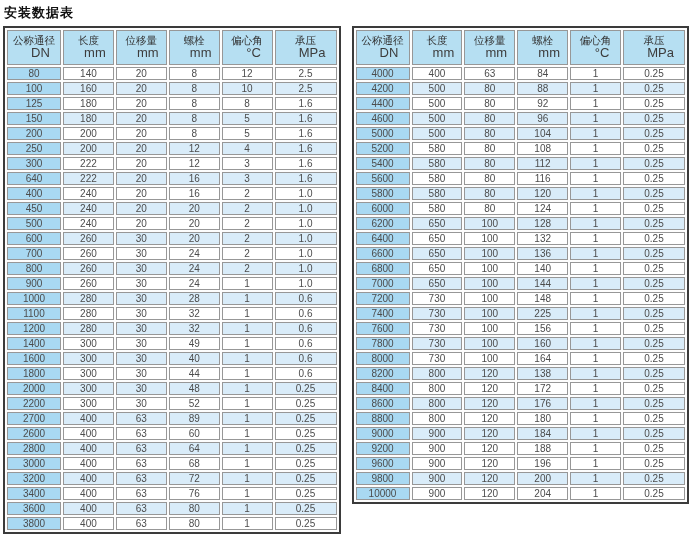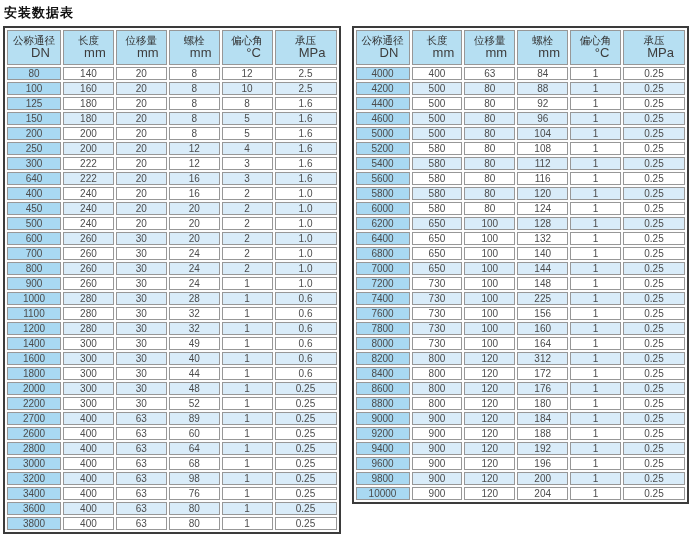--- a/index.html
+++ b/index.html
@@ -316,21 +316,21 @@
             <td>400</td>
             <td>63</td>
             <td>68</td>
             <td>1</td>
             <td>0.25</td>
           </tr>
           <tr class="striped">
             <td class="dn">3200</td>
             <td>400</td>
             <td>63</td>
-            <td>98</td>
+            <td>72</td>
             <td>1</td>
             <td>0.25</td>
           </tr>
           <tr>
             <td class="dn">3400</td>
             <td>400</td>
             <td>63</td>
             <td>76</td>
             <td>1</td>
             <td>0.25</td>
@@ -455,20 +455,28 @@
             <td>0.25</td>
           </tr>
           <tr>
             <td class="dn">6400</td>
             <td>650</td>
             <td>100</td>
             <td>132</td>
             <td>1</td>
             <td>0.25</td>
           </tr>
+          <tr class="striped">
+            <td class="dn">6600</td>
+            <td>650</td>
+            <td>100</td>
+            <td>136</td>
+            <td>1</td>
+            <td>0.25</td>
+          </tr>
           <tr>
             <td class="dn">6800</td>
             <td>650</td>
             <td>100</td>
             <td>140</td>
             <td>1</td>
             <td>0.25</td>
           </tr>
           <tr class="striped">
             <td class="dn">7000</td>
@@ -515,21 +523,21 @@
             <td>730</td>
             <td>100</td>
             <td>164</td>
             <td>1</td>
             <td>0.25</td>
           </tr>
           <tr class="striped">
             <td class="dn">8200</td>
             <td>800</td>
             <td>120</td>
-            <td>312</td>
+            <td>138</td>
             <td>1</td>
             <td>0.25</td>
           </tr>
           <tr>
             <td class="dn">8400</td>
             <td>800</td>
             <td>120</td>
             <td>172</td>
             <td>1</td>
             <td>0.25</td>
@@ -556,28 +564,20 @@
             <td>120</td>
             <td>184</td>
             <td>1</td>
             <td>0.25</td>
           </tr>
           <tr>
             <td class="dn">9200</td>
             <td>900</td>
             <td>120</td>
             <td>188</td>
-            <td>1</td>
-            <td>0.25</td>
-          </tr>
-          <tr class="striped">
-            <td class="dn">9400</td>
-            <td>900</td>
-            <td>120</td>
-            <td>192</td>
             <td>1</td>
             <td>0.25</td>
           </tr>
           <tr>
             <td class="dn">9600</td>
             <td>900</td>
             <td>120</td>
             <td>196</td>
             <td>1</td>
             <td>0.25</td>

